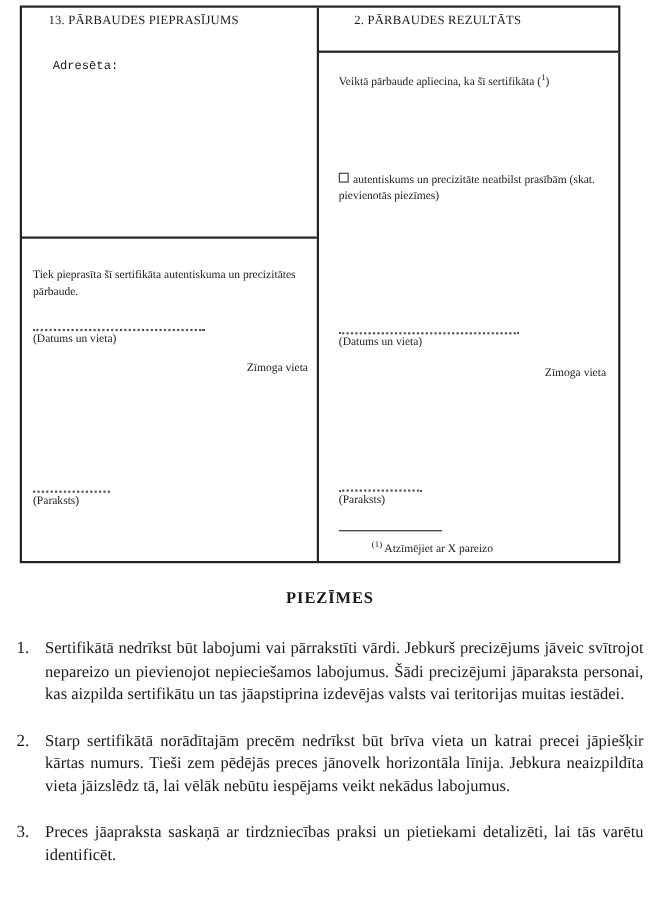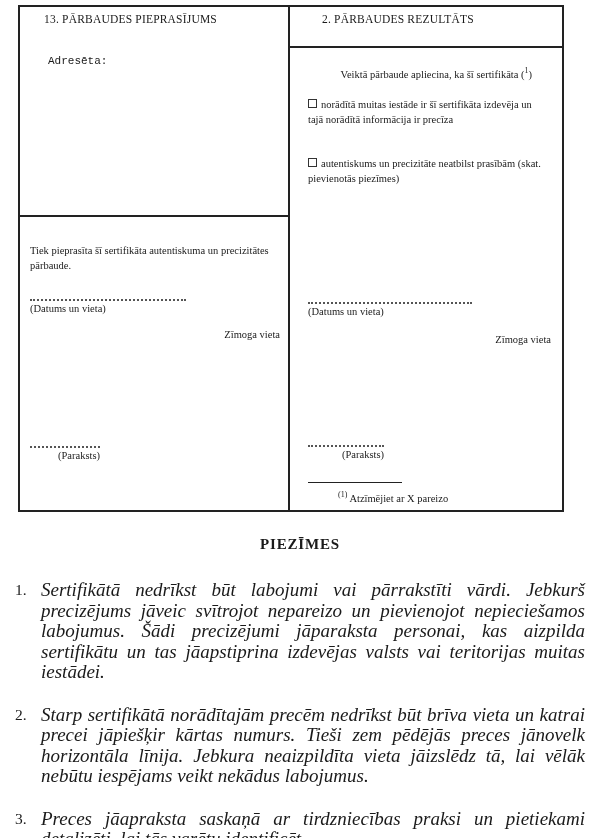--- a/index.html
+++ b/index.html
@@ -15,50 +15,50 @@
   .col-left  { position:relative; width:270px; border-right:2px solid #222; box-sizing:border-box; }
   .col-right { position:relative; flex:1; }
   .cell-text { font-size:11px; line-height:15px; }
   .box-title { position:absolute; left:10px; top:6px; font-size:11.5px; letter-spacing:0.2px;margin-left:14px; }
   .col-right .box-title { left:18px; }
   .hline { position:absolute; left:0; right:0; border-top:2px solid #222; }
   .left-divider  { top:208px; }
   .right-header-divider { top:39px; }
   .addressee { position:absolute; left:28px; top:48px; font-size:11px;font-family:Liberation Mono, monospace; }
   .request-text { position:absolute; left:10px; top:236px; width:254px; font-size:10.5px; line-height:15px; }
-  .intro-line { position:absolute; left:2px; top:56px; width:240px; font-size:10.5px; line-height:15px;text-align:right; }
+  .intro-line { position:absolute; left:18px; top:56px; width:240px; font-size:10.5px; line-height:15px; }
   .intro-line sup, .footnote sup { font-size:8px; }
   .option { position:absolute; left:18px; width:237px; font-size:10.5px; line-height:15px; }
   .option-1 { top:90px; }
   .option-2 { top:149px; }
   .checkbox {
     display:inline-block; width:7px; height:7px; border:1px solid #333;
     margin-right:4px; vertical-align:baseline; background:#fff;
   }
   .sig-block { position:absolute; }
   .fill-line { display:block; height:1px; border-bottom:2px dotted #555; margin-bottom:2px; }
   .fill-label { display:block; font-size:10.5px; }
-  .fill-label.left-align { text-align:right; }
+  .fill-label.left-align { text-align:left; }
   .dp-left  { left:10px; top:291px; width:156px; }
   .dp-right { left:18px; top:294px; width:164px; }
   .sig-left  { left:10px; top:438px; width:70px; }
   .sig-right { left:18px; top:437px; width:76px; }
   .stamp { position:absolute; font-size:10.5px; }
   .stamp-left  { right:8px;  top:322px; }
   .stamp-right { right:11px; top:327px; }
   .footnote-rule { position:absolute; left:18px; top:475px; width:94px; border-top:1.5px solid #222; }
   .footnote { position:absolute; left:18px; top:483px; font-size:10.5px;margin-left:30px; }
   
   .notes { position:absolute; left:15px; top:536px; width:570px; }
   .notes-heading {
     text-align:center; font-size:15px; letter-spacing:0.8px; margin:0 0 27px 0; font-weight:bold;
   }
   .note-item { display:flex; margin-bottom:22px; }
   .note-num { width:26px; flex:0 0 26px; font-size:15.5px; line-height:20.5px; }
-  .note-text { flex:1; font-size:19px; line-height:20.5px; text-align:justify;font-style:italic; }
+  .note-text { flex:1; font-size:15px; line-height:20.5px; text-align:justify; }
 </style>
 </head>
 <body>
 
 <div class="page">
 
   <div class="form-table">
 
     <div class="col-left">
       <div class="box-title">13. PĀRBAUDES PIEPRASĪJUMS</div>
@@ -80,21 +80,20 @@
         <span class="fill-label left-align">(Paraksts)</span>
       </div>
     </div>
 
     <div class="col-right">
       <div class="box-title">2. PĀRBAUDES REZULTĀTS</div>
       <div class="hline right-header-divider"></div>
 
       <div class="intro-line"><span>Veiktā pārbaude apliecina, ka šī sertifikāta (</span><sup>1</sup><span>)</span></div>
 
-      <div class="option option-1"><span class="checkbox"></span><span>norādītā muitas iestāde ir šī sertifikāta izdevēja un tajā norādītā informācija ir precīza</span></div>
 
       <div class="option option-2"><span class="checkbox"></span><span>autentiskums un precizitāte neatbilst prasībām (skat. pievienotās piezīmes)</span></div>
 
       <div class="sig-block dp-right">
         <span class="fill-line"></span>
         <span class="fill-label">(Datums un vieta)</span>
       </div>
 
       <div class="stamp stamp-right">Zīmoga vieta</div>
 

